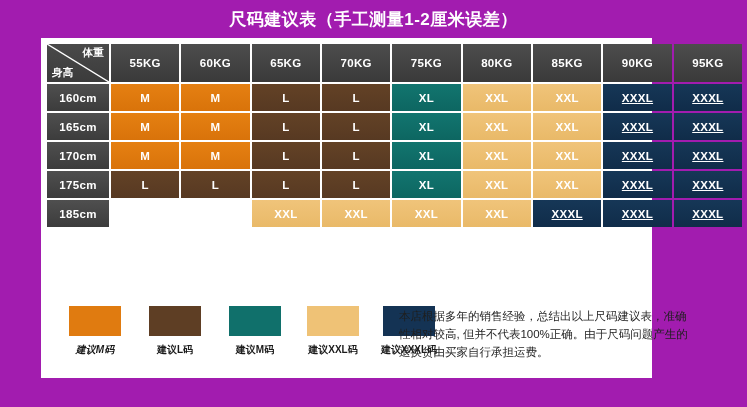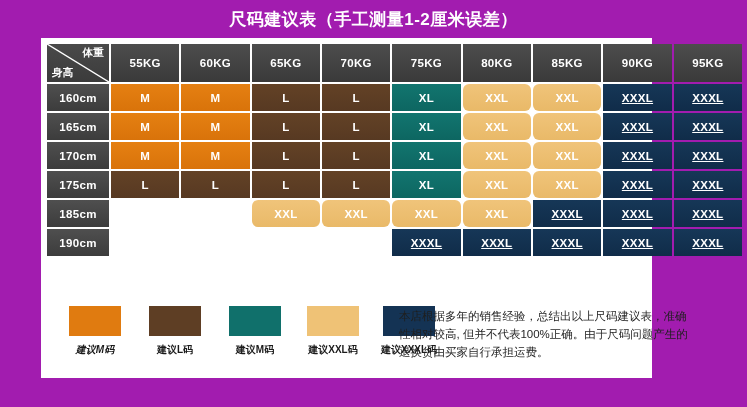--- a/index.html
+++ b/index.html
@@ -51,21 +51,21 @@
     height:38px !important;font-size:12px;color:#f2f2f2;
   }
   td.rowhead{
     width:62px;background:linear-gradient(180deg,#4f4f4f,#3c3c3c);
     font-size:11.5px;color:#f2f2f2;
   }
 
   td.c-M    {background:linear-gradient(180deg,#e58012,#d9730a);}
   td.c-L    {background:linear-gradient(180deg,#634226,#573922);}
   td.c-XL   {background:linear-gradient(180deg,#12756f,#0d6661);}
-  td.c-XXL  {background:linear-gradient(180deg,#f0c47a,#e9b968);border-radius:6px;}
+  td.c-XXL  {background:linear-gradient(180deg,#f0c47a,#e9b968);}
   td.c-XXXL {background:linear-gradient(180deg,#163757,#102c49);text-decoration:underline;}
   td.c-none {background:#ffffff;}
 
   .legend{
     position:absolute;left:8px;top:268px;width:350px;height:66px;
   }
   .legitem{position:absolute;top:0;text-align:center;}
   .swatch{width:52px;height:30px;margin:0 auto;}
   .legtext{
     margin-top:7px;font-size:10px;font-weight:bold;color:#1a1a1a;
@@ -168,32 +168,20 @@
               <td class="c-none"></td>
               <td class="c-none"></td>
               <td class="c-XXL">XXL</td>
               <td class="c-XXL">XXL</td>
               <td class="c-XXL">XXL</td>
               <td class="c-XXL">XXL</td>
               <td class="c-XXXL">XXXL</td>
               <td class="c-XXXL">XXXL</td>
               <td class="c-XXXL">XXXL</td>
             </tr>
-            <tr>
-              <td class="rowhead">190cm</td>
-              <td class="c-none"></td>
-              <td class="c-none"></td>
-              <td class="c-none"></td>
-              <td class="c-none"></td>
-              <td class="c-XXXL">XXXL</td>
-              <td class="c-XXXL">XXXL</td>
-              <td class="c-XXXL">XXXL</td>
-              <td class="c-XXXL">XXXL</td>
-              <td class="c-XXXL">XXXL</td>
-            </tr>
           </tbody>
       </table>
     </div>
 
     <div class="legend" id="legend">
         <div class="legitem" style="left: 20px; font-style: italic;">
           <div class="swatch s-M"></div>
           <div class="legtext">建议M码</div>
         </div>
         <div class="legitem" style="left: 100px;">

